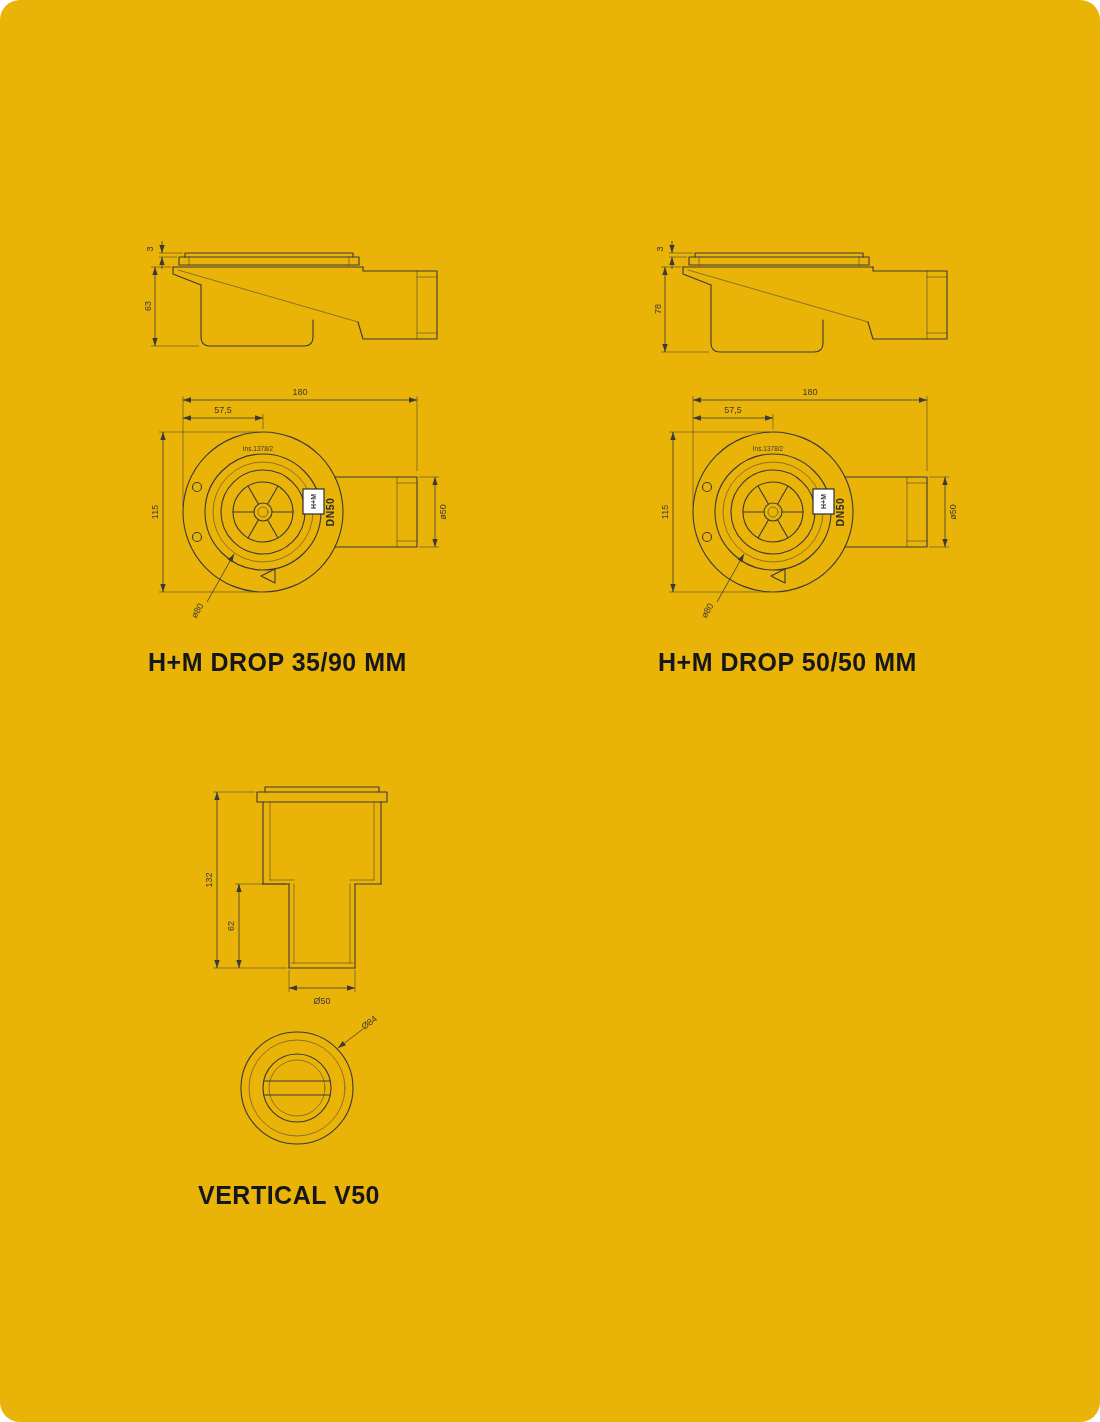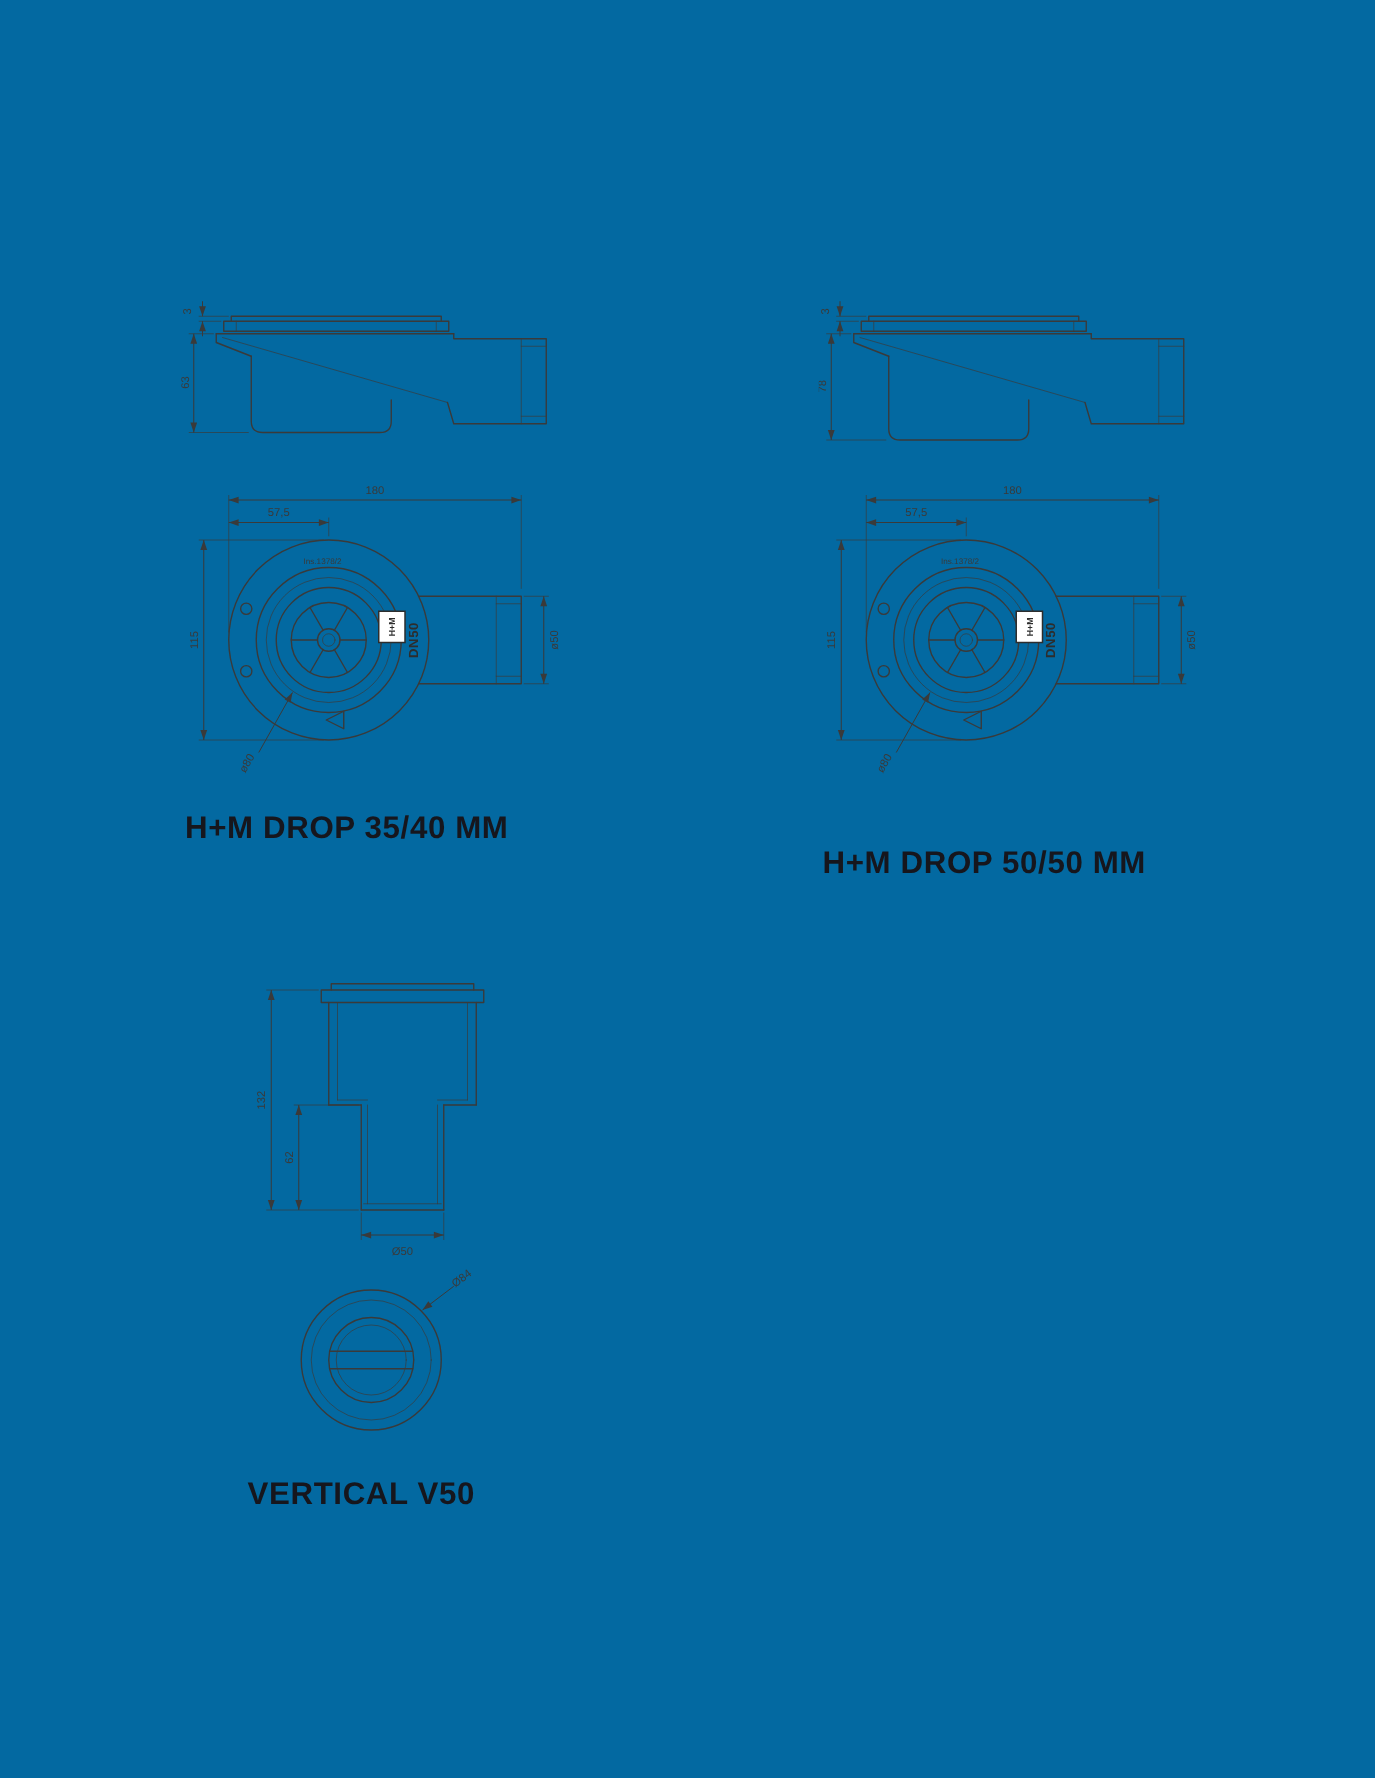--- a/index.html
+++ b/index.html
@@ -1,17 +1,17 @@
 <!DOCTYPE html>
 <html><head>
 <meta charset="utf-8">
 <style>
   html,body{margin:0;padding:0;background:#ffffff;}
-  .page{position:relative;width:1100px;height:1422px;background:#0369a1;overflow:hidden;
-        font-family:"Liberation Sans",sans-serif;}
+  .page{position:relative;width:1100px;height:1422px;background:#eab308;overflow:hidden;
+        font-family:"Liberation Sans",sans-serif;border-radius:20px;}
   .abs{position:absolute;}
   .product-title{font-family:"Liberation Sans",sans-serif;font-weight:bold;
         font-size:25px;letter-spacing:.5px;color:#16161d;white-space:nowrap;}
   
   .draw path,.draw circle,.draw rect{stroke:#3a3a3a;stroke-width:1.1;fill:none;
         stroke-linecap:round;stroke-linejoin:round;}
   .draw .thin{stroke-width:0.55;}
   .dims path{stroke:#3a3a3a;stroke-width:0.55;fill:none;}
   .dims line{stroke:#3a3a3a;stroke-width:0.8;}
   .dims text,.marks text{fill:#3a3a3a;font-family:"Liberation Sans",sans-serif;
@@ -90,21 +90,21 @@
       <text transform="rotate(-60 55 240)" x="55" y="240">ø80</text>
     </g>
     <g class="marks">
       <text class="cast" x="113" y="79">Ins.1378/2</text>
       <rect class="logo-rect" x="158" y="117" width="21" height="25"></rect>
       <text class="logo-txt" transform="rotate(-90 168.5 129.5)" x="168.5" y="132">H+M</text>
       <text class="spec" transform="rotate(-90 186 140)" x="186" y="143">DN50</text>
     </g>
   </svg>
 
-  <div class="abs product-title" style="left:148px;top:648px">H+M DROP 35/40 MM</div>
+  <div class="abs product-title" style="left:148px;top:648px">H+M DROP 35/90 MM</div>
 
   <svg class="abs" style="left:655px;top:238px" width="310" height="135" viewBox="0 0 310 135">
     <g class="draw">
       <path d="M40,15 H208 M40,15 V19 M208,15 V19"></path>
       <path d="M34,19 H214 V27 H34 Z"></path>
       <path class="thin" d="M44,19 V27 M204,19 V27"></path>
       <path d="M28,29 H218"></path>
       <path d="M28,29 V36 L56,47"></path>
       <path class="thin" d="M33,32 L213,84"></path>
       <path d="M56,47 V105 Q56,114 65,114 H159 Q168,114 168,105 V82"></path>
@@ -155,21 +155,21 @@
       <text transform="rotate(-60 55 240)" x="55" y="240">ø80</text>
     </g>
     <g class="marks">
       <text class="cast" x="113" y="79">Ins.1378/2</text>
       <rect class="logo-rect" x="158" y="117" width="21" height="25"></rect>
       <text class="logo-txt" transform="rotate(-90 168.5 129.5)" x="168.5" y="132">H+M</text>
       <text class="spec" transform="rotate(-90 186 140)" x="186" y="143">DN50</text>
     </g>
   </svg>
 
-  <div class="abs product-title" style="left:658px;top:676px">H+M DROP 50/50 MM</div>
+  <div class="abs product-title" style="left:658px;top:648px">H+M DROP 50/50 MM</div>
 
   <svg class="abs" style="left:185px;top:772px" width="230" height="245" viewBox="0 0 230 245">
     <g class="draw">
       <path d="M80,15 H194 M80,15 V20 M194,15 V20"></path>
       <path d="M72,20 H202 V30 H72 Z"></path>
       <path d="M78,30 V112 M196,30 V112"></path>
       <path class="thin" d="M85,30 V108 M189,30 V108"></path>
       <path d="M78,112 H104 M170,112 H196"></path>
       <path class="thin" d="M85,108 H109 M165,108 H189"></path>
       <path d="M104,112 V196 M170,112 V196"></path>

